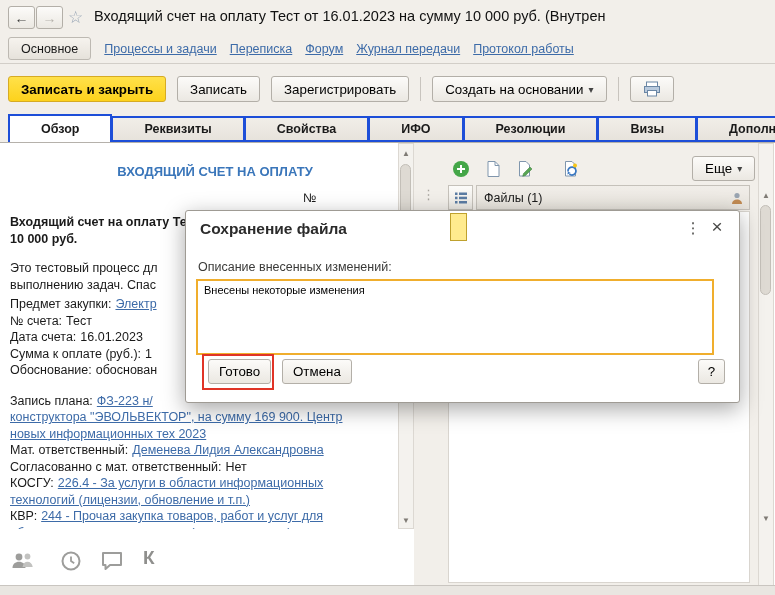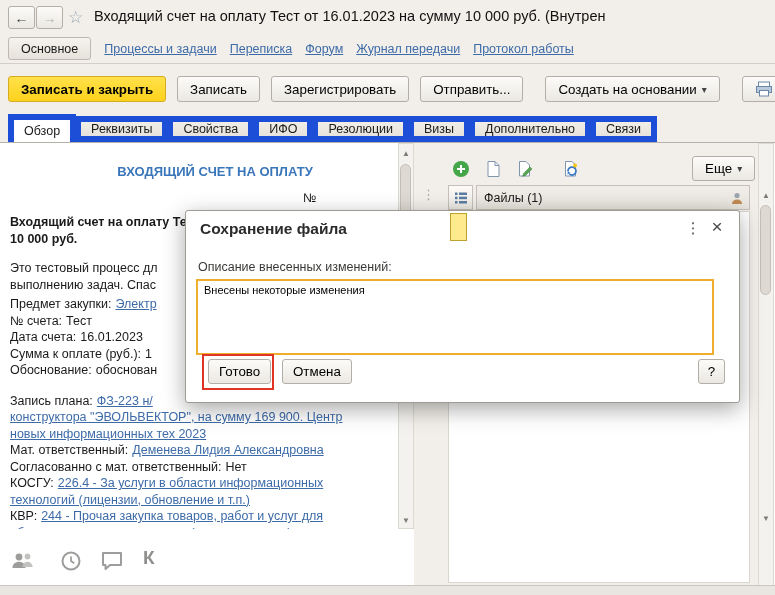--- a/index.html
+++ b/index.html
@@ -31,23 +31,23 @@
           background:linear-gradient(#f6f3ee,#e6e2db); border:1px solid #bdb9b2;
           border-radius:3px; cursor:pointer; }
 
   
   #cmdbar { left:0; top:64px; width:775px; height:50px; display:flex; align-items:center;
             padding-left:8px; gap:11px; }
   .vsep { width:1px; height:24px; background:#c8c4be; }
 
   
   #tabstrip { left:0; top:114px; width:775px; height:28px; display:flex; align-items:flex-end; padding-left:8px; }
-  .tab { height:26px; display:inline-flex; align-items:center; padding:0 10px;
-         background:linear-gradient(#f1eee8,#e7e3dc); border:6px solid #1d4ed8;
-         margin-right:-1px; cursor:pointer; }
+  .tab { height:26px; display:inline-flex; align-items:center; padding:0 31px;
+         background:linear-gradient(#f1eee8,#e7e3dc); border:2px solid #1d4ed8;
+         margin-right:-1px; cursor:pointer;font-weight:bold; }
   .tab.active { height:28px; background:#fff; border-bottom:none; position:relative; z-index:2; }
 
   
   #content { left:0; top:142px; width:775px; height:443px; background:#fff; border-top:1px solid #b5b1ab; }
 
   #doc-heading { left:0; top:21px; width:430px; text-align:center; color:#3a76ba; font-weight:bold; font-size:13px; }
   #num-sign { left:303px; top:48px; }
   #left-pane { left:0; top:0; width:398px; height:386px; overflow:hidden; }
   #doc-summary { left:10px; top:71px; width:392px; font-weight:bold; white-space:pre-line; line-height:17px; }
   #doc-intro { left:10px; top:117px; width:392px; white-space:pre-line; line-height:16.5px; }
@@ -126,21 +126,20 @@
   <span class="link">Переписка</span>
   <span class="link">Форум</span>
   <span class="link">Журнал передачи</span>
   <span class="link">Протокол работы</span>
 </div>
 
 <div class="abs" id="cmdbar">
   <button class="btn yellow">Записать и закрыть</button>
   <button class="btn">Записать</button>
   <button class="btn">Зарегистрировать</button>
-  <button class="btn">Отправить...</button>
   <div class="vsep"></div>
   <button class="btn">
     <span>Создать на основании</span>
     <span class="caret">▾</span>
   </button>
   <div class="vsep"></div>
   <button class="btn">
     <span style="display:inline-flex;">
       <svg width="18" height="16" viewBox="0 0 18 16">
           <rect x="3.5" y="1" width="11" height="4.5" fill="#fff" stroke="#6b87a5"></rect>

